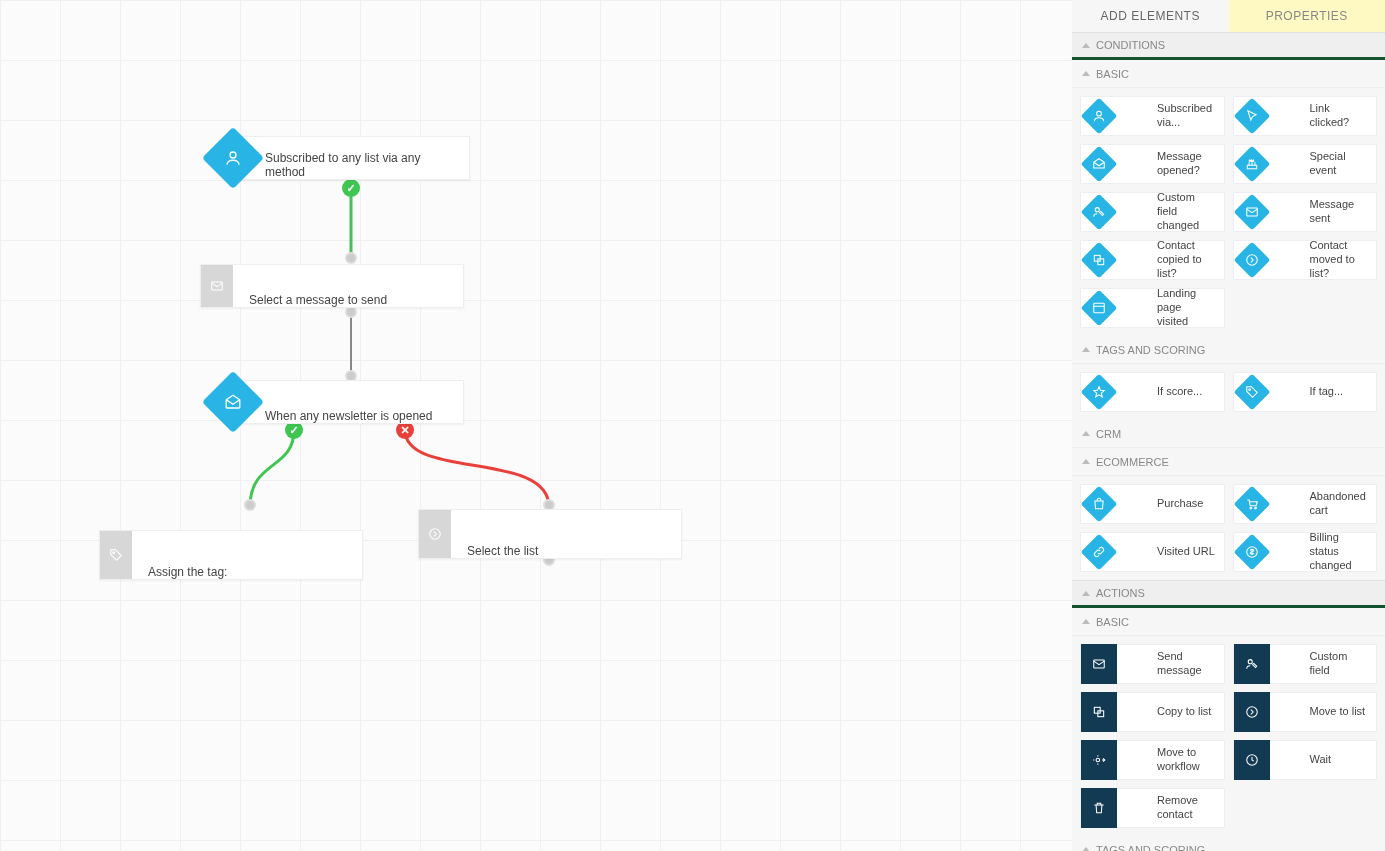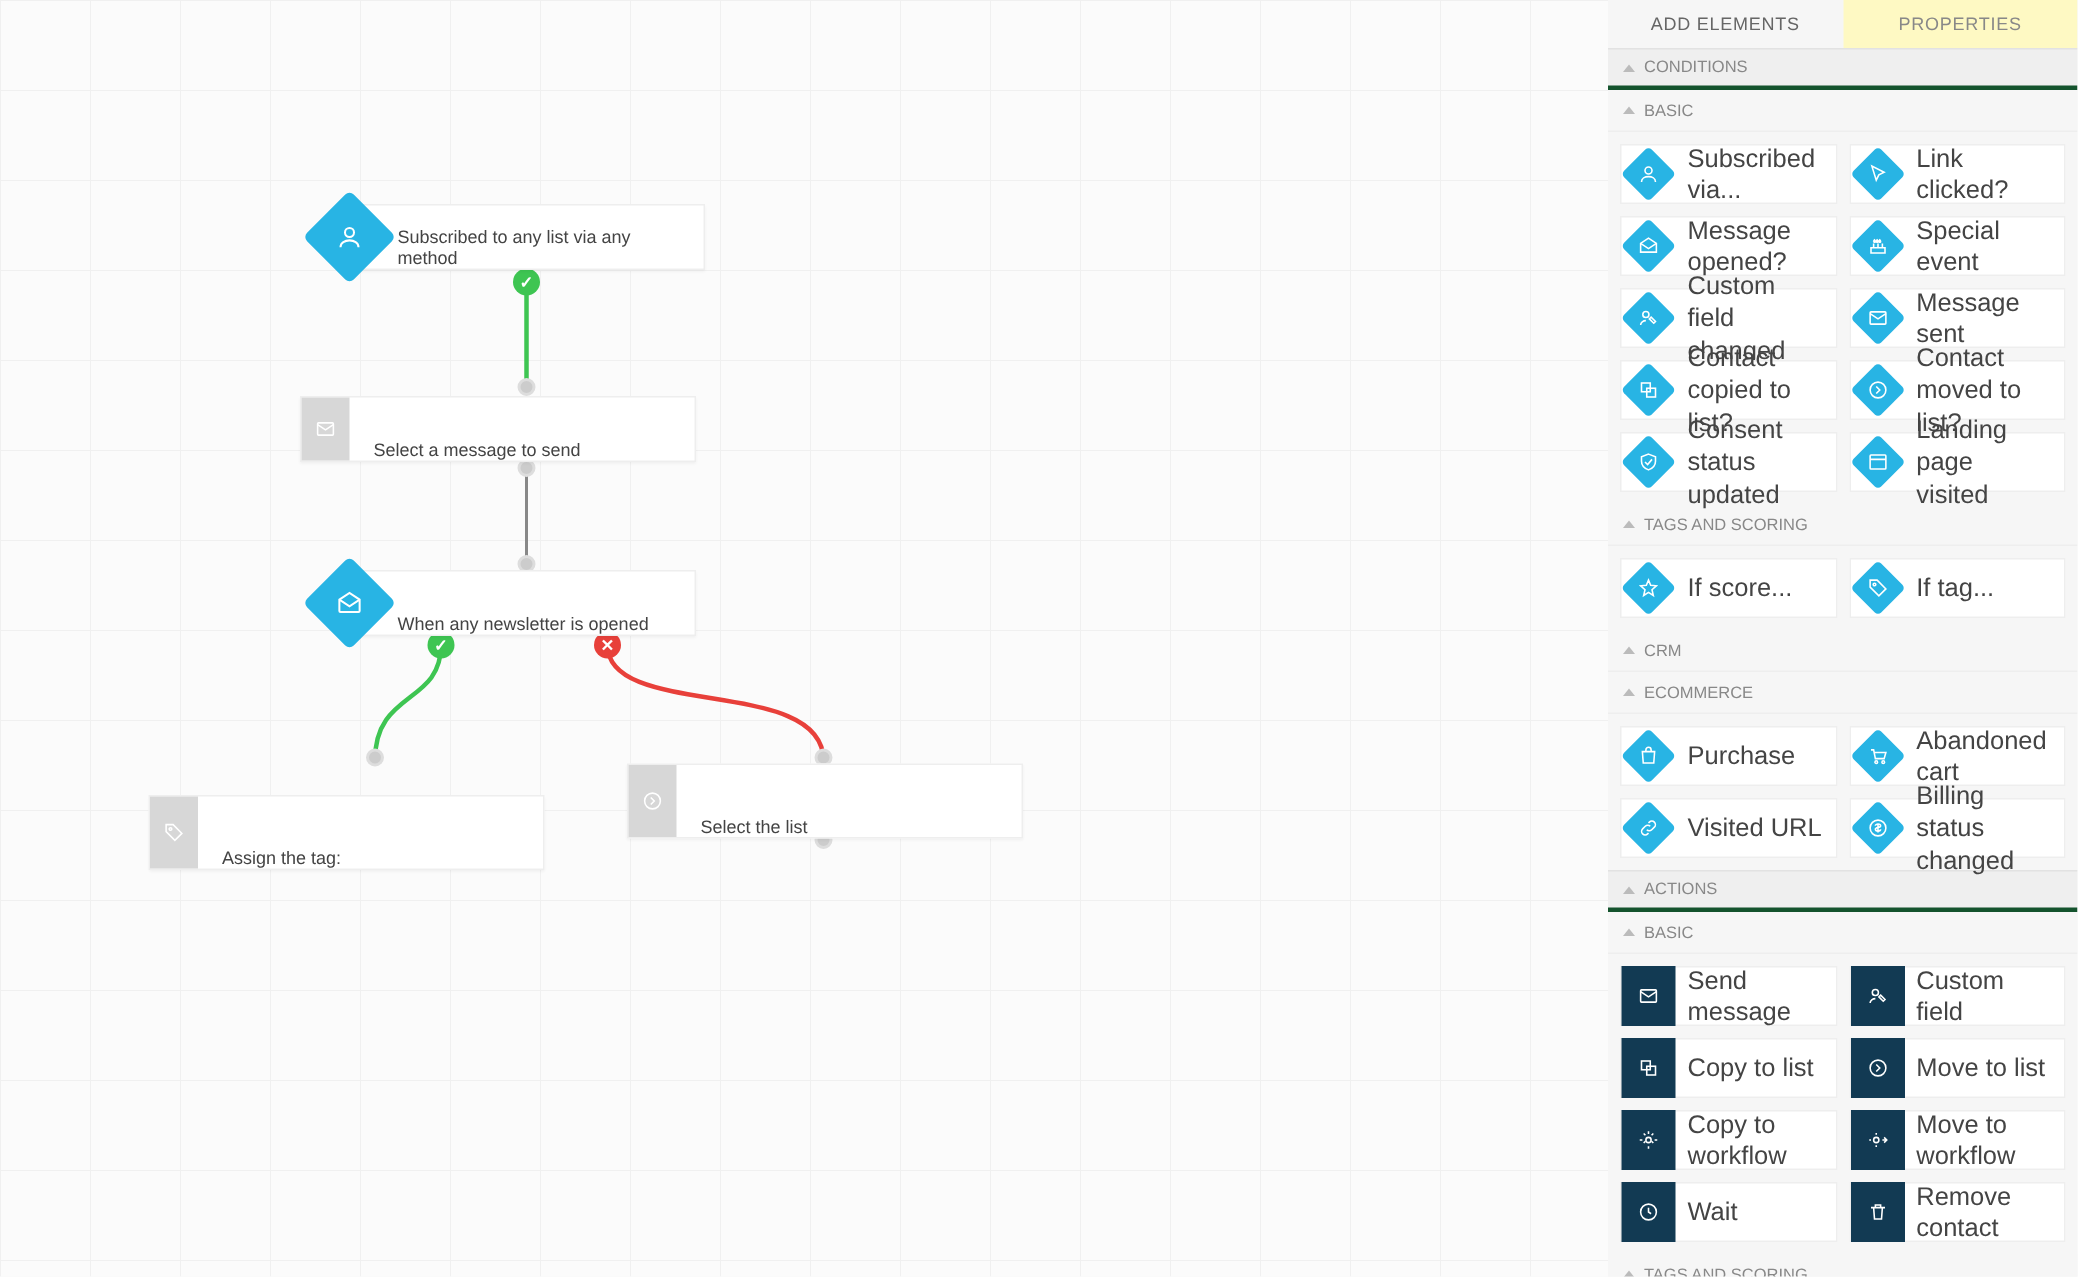--- a/index.html
+++ b/index.html
@@ -180,23 +180,24 @@
   display: flex;
   align-items: center;
   justify-content: center;
 }
 .element-card.cond .card-icon .dia svg { transform: rotate(-45deg); }
 .element-card.act .card-icon {
   background: #123a53;
 }
 .element-card .card-label {
   padding: 0 8px;
-  font-size: 17px;
+  font-size: 11px;
   color: #444;
   line-height: 1.25;
+  margin-left: 32px;
 }
 
 
 .sv { width: 14px; height: 14px; stroke: #fff; fill: none; stroke-width: 1.8; }
 .sv.lg { width: 18px; height: 18px; }
 </style>
 </head>
 <body>
 
 <div class="app">
@@ -387,31 +388,20 @@
                 <path d="M10 8l4 4-4 4"></path>
               </svg>
             </div>
           </div>
         <span class="card-label">Contact moved to list?</span>
       </div>
       <div class="element-card cond">
         <div class="card-icon">
             <div class="dia">
               <svg class="sv" viewBox="0 0 24 24">
-                <path d="M12 3l8 3v5c0 5-3 8-8 10-5-2-8-5-8-10V6z"></path>
-                <path d="M8 12l3 3 5-6"></path>
-              </svg>
-            </div>
-          </div>
-        <span class="card-label">Consent status updated</span>
-      </div>
-      <div class="element-card cond">
-        <div class="card-icon">
-            <div class="dia">
-              <svg class="sv" viewBox="0 0 24 24">
                 <rect x="3" y="4" width="18" height="16" rx="1"></rect>
                 <path d="M3 9h18"></path>
               </svg>
             </div>
           </div>
         <span class="card-label">Landing page visited</span>
       </div>
     </div>
 
     <div class="subsection-header">
@@ -542,29 +532,20 @@
             <svg class="sv" viewBox="0 0 24 24">
               <circle cx="12" cy="12" r="9"></circle>
               <path d="M10 8l4 4-4 4"></path>
             </svg>
           </div>
         <span class="card-label">Move to list</span>
       </div>
       <div class="element-card act">
         <div class="card-icon">
             <svg class="sv" viewBox="0 0 24 24">
-              <circle cx="12" cy="12" r="3"></circle>
-              <path d="M12 2v3m0 14v3m10-10h-3M5 12H2m15.5-7.5l-2 2m-7 7l-2 2m0-11l2 2m7 7l2 2"></path>
-            </svg>
-          </div>
-        <span class="card-label">Copy to workflow</span>
-      </div>
-      <div class="element-card act">
-        <div class="card-icon">
-            <svg class="sv" viewBox="0 0 24 24">
               <circle cx="10" cy="12" r="3"></circle>
               <path d="M10 4v2m0 12v2M4 12H2m15 0h5m-3-3l3 3-3 3"></path>
             </svg>
           </div>
         <span class="card-label">Move to workflow</span>
       </div>
       <div class="element-card act">
         <div class="card-icon">
             <svg class="sv" viewBox="0 0 24 24">
               <circle cx="12" cy="12" r="9"></circle>

